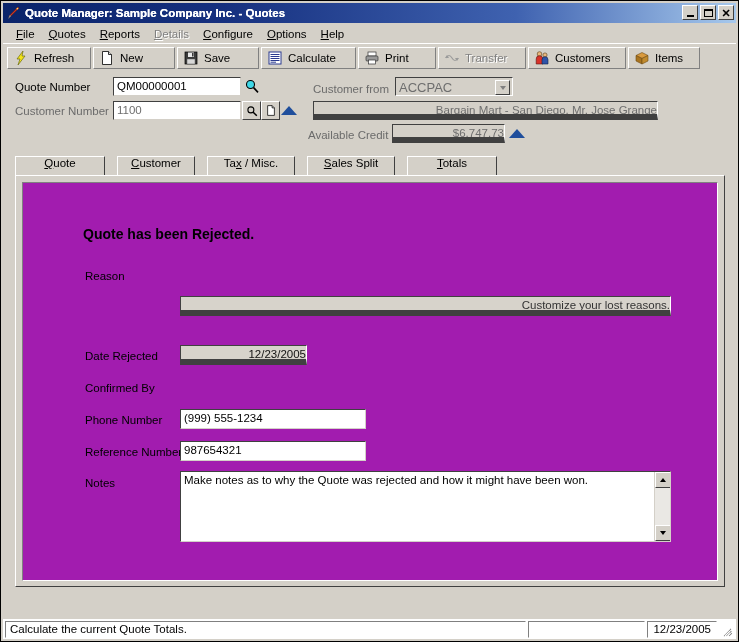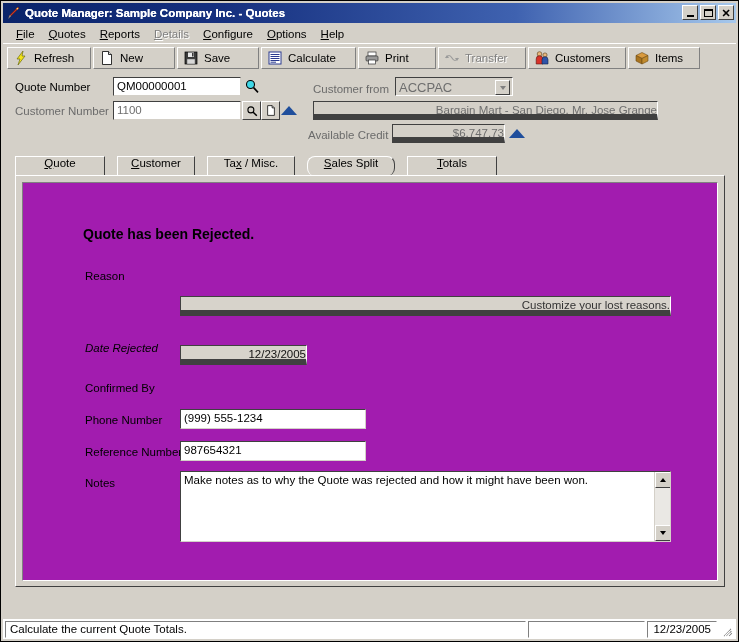--- a/index.html
+++ b/index.html
@@ -554,38 +554,38 @@
   <div class="tabstrip">
     <div class="tab" style="width:90px;">
         <span><u>Q</u><span>uote</span></span>
       </div>
     <div class="tab" style="width:78px;">
         <span><u>C</u><span>ustomer</span></span>
       </div>
     <div class="tab" style="width:88px;">
         <span>Ta<u>x</u><span> / Misc.</span></span>
       </div>
-    <div class="tab" style="width:88px;border-radius:8px;">
+    <div class="tab" style="width:88px;">
         <span><u>S</u><span>ales Split</span></span>
       </div>
     <div class="tab" style="width:90px;">
         <span><u>T</u><span>otals</span></span>
       </div>
   </div>
 
   <div class="tabpage">
     <div class="inner-panel">
 
       <div class="page-heading" style="left:60px; top:43px;">Quote has been Rejected.</div>
 
       <div class="fld-label" style="left:62px; top:87px;">Reason</div>
 
       <div class="txtbox ro" style="left:157px; top:113px; width:491px; height:20px; color:#333; background:#d7d3cb;">Customize your lost reasons.</div>
 
-      <div class="fld-label" style="left:62px; top:159px;font-style:italic;">Date Rejected</div>
+      <div class="fld-label" style="left:62px; top:167px;">Date Rejected</div>
       <div class="txtbox ro" style="left:157px; top:162px; width:127px; height:20px; color:#111; background:#d7d3cb;">12/23/2005</div>
 
       <div class="fld-label" style="left:62px; top:199px;">Confirmed By</div>
 
       <div class="fld-label" style="left:62px; top:231px;">Phone Number</div>
       <div class="txtbox" style="left:157px; top:226px; width:186px; height:20px;">(999) 555-1234</div>
 
       <div class="fld-label" style="left:62px; top:263px;">Reference Number</div>
       <div class="txtbox" style="left:157px; top:258px; width:186px; height:20px;">987654321</div>
 

